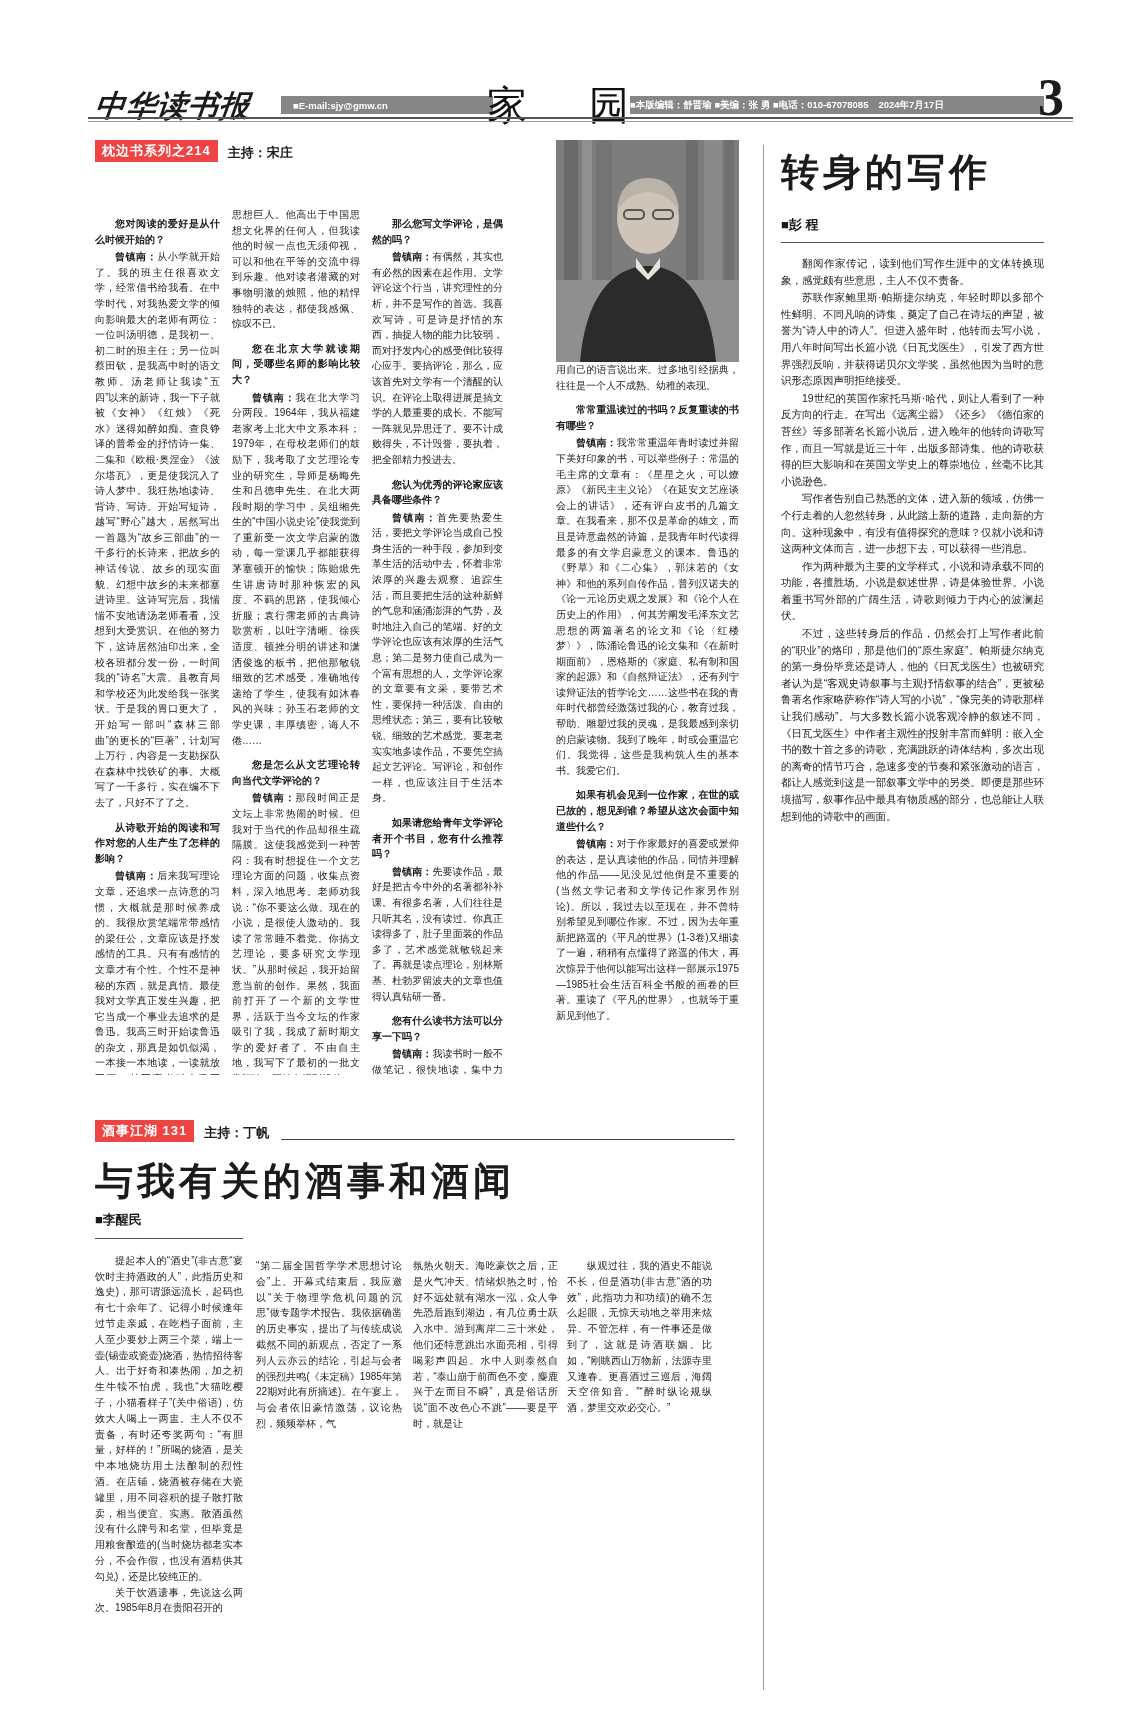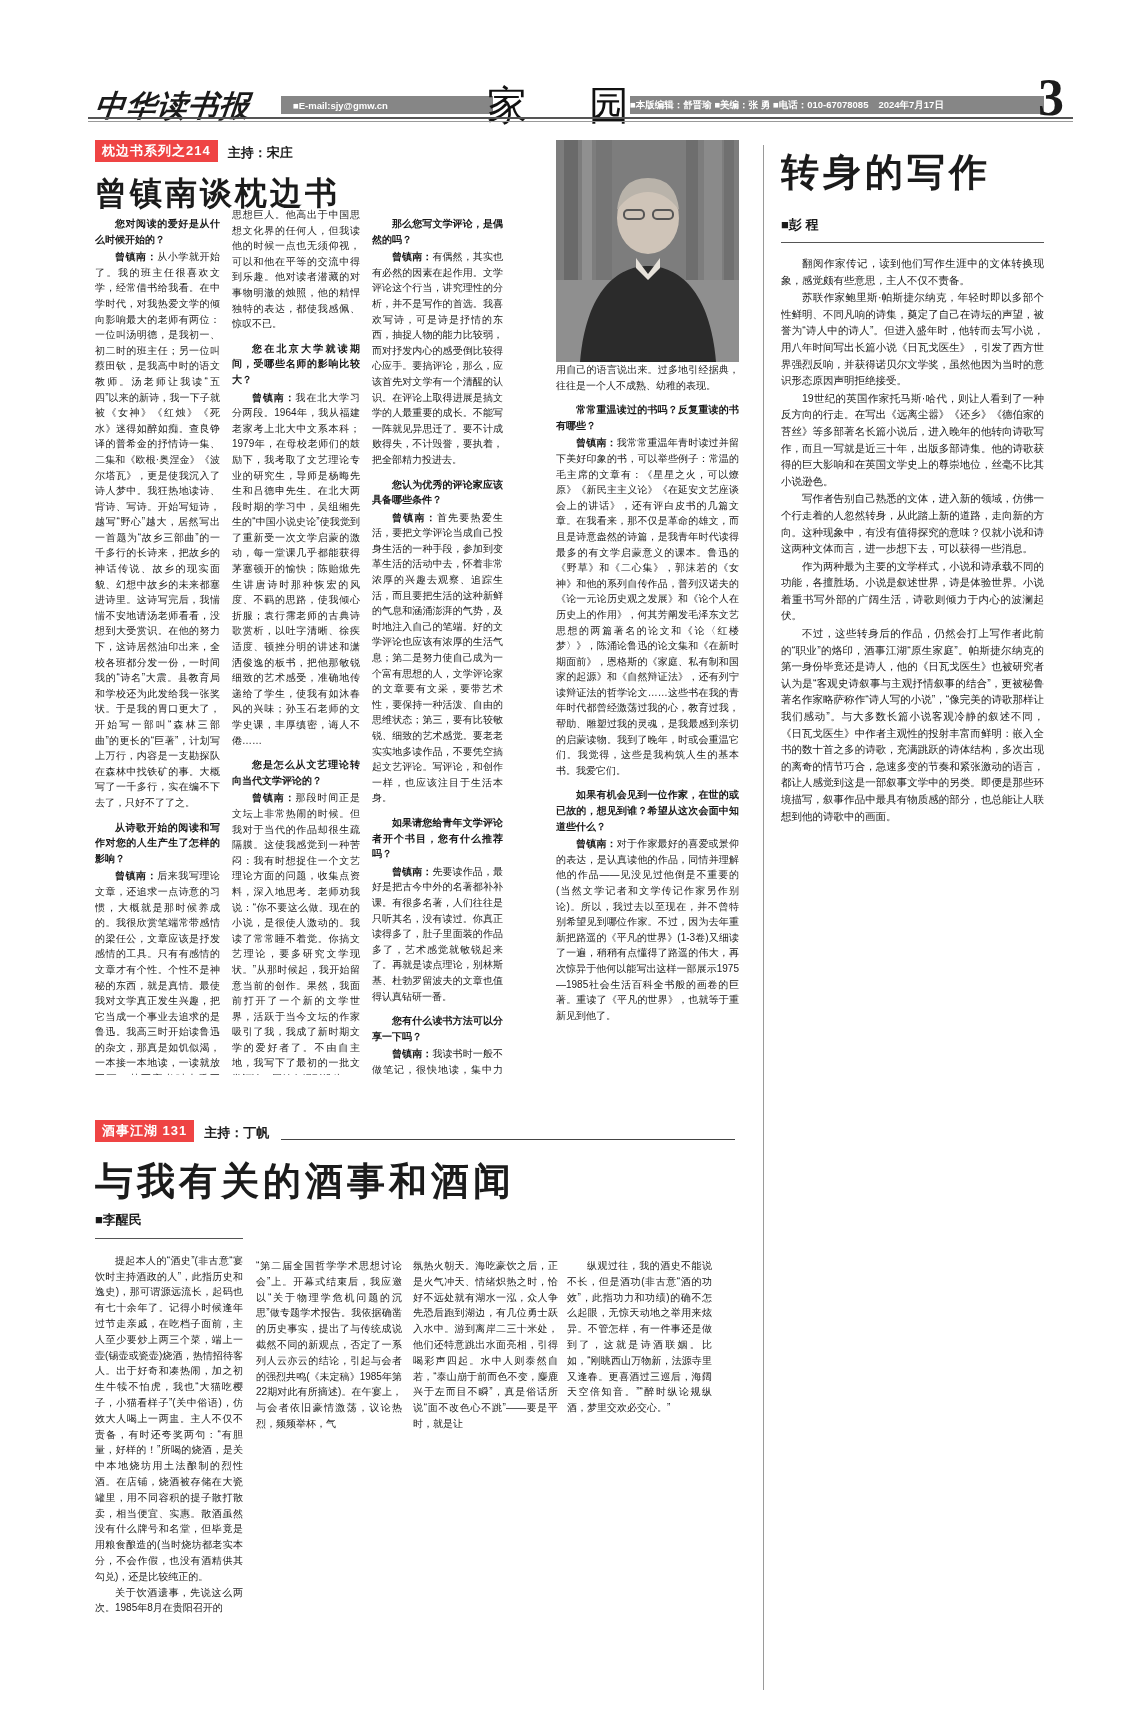--- a/index.html
+++ b/index.html
@@ -82,21 +82,20 @@
   </div>
   <div class="page-num">3</div>
   <div class="hrule1"></div>
   <div class="hrule2"></div>
 
   <div class="iv-head">
     <div class="badge-row">
       <span class="badge">枕边书系列之214</span>
       <span class="host">主持：宋庄</span>
     </div>
-    <div class="iv-title">曾镇南谈枕边书</div>
   </div>
 
   <div class="icol c1">
 
   <p class="para t-q">您对阅读的爱好是从什么时候开始的？</p>
       <p class="para t-a"><b class="lead">曾镇南：</b>从小学就开始了。我的班主任很喜欢文学，经常借书给我看。在中学时代，对我热爱文学的倾向影响最大的老师有两位：一位叫汤明德，是我初一、初二时的班主任；另一位叫蔡田钦，是我高中时的语文教师。汤老师让我读“五四”以来的新诗，我一下子就被《女神》《红烛》《死水》迷得如醉如痴。查良铮译的普希金的抒情诗一集、二集和《欧根·奥涅金》《波尔塔瓦》，更是使我沉入了诗人梦中。我狂热地读诗、背诗、写诗。开始写短诗，越写“野心”越大，居然写出一首题为“故乡三部曲”的一千多行的长诗来，把故乡的神话传说、故乡的现实面貌、幻想中故乡的未来都塞进诗里。这诗写完后，我惴惴不安地请汤老师看看，没想到大受赏识。在他的努力下，这诗居然油印出来，全校各班都分发一份，一时间我的“诗名”大震。县教育局和学校还为此发给我一张奖状。于是我的胃口更大了，开始写一部叫“森林三部曲”的更长的“巨著”，计划写上万行，内容是一支勘探队在森林中找铁矿的事。大概写了一千多行，实在编不下去了，只好不了了之。</p>
       <p class="para t-q">从诗歌开始的阅读和写作对您的人生产生了怎样的影响？</p>
       <p class="para t-a"><b class="lead">曾镇南：</b>后来我写理论文章，还追求一点诗意的习惯，大概就是那时候养成的。我很欣赏笔端常带感情的梁任公，文章应该是抒发感情的工具。只有有感情的文章才有个性。个性不是神秘的东西，就是真情。最使我对文学真正发生兴趣，把它当成一个事业去追求的是鲁迅。我高三时开始读鲁迅的杂文，那真是如饥似渴，一本接一本地读，一读就放不下，甚至高考时也丢不开。我完全被鲁迅那深邃的思想和具有极大魔力的文采迷住了。我第一次认识到文学事业不仅仅是朦胧的、甜美的一种诗意，一种境界，它是关系到国家、民族的命运的一项严肃的事业。鲁迅这样的文学家，是民族的灵魂，对中国的社会生活、历史有着深刻透辟的见解，在这个基础上进行文学创作，而且始终把文学当成促使人民进步、改造人生的一种工具。当时我报考大学中文系，就开始把对文学朦胧的追求确定为自己的人生方向。</p>
     </div>
   <div class="icol c2">
@@ -151,21 +150,21 @@
     <div class="essay-title">转身的写作</div>
     <div class="essay-byline">■彭  程</div>
     <div class="essay-rule"></div>
     <div>
 
     <p class="para t-p">翻阅作家传记，读到他们写作生涯中的文体转换现象，感觉颇有些意思，主人不仅不责备。</p>
         <p class="para t-p">苏联作家鲍里斯·帕斯捷尔纳克，年轻时即以多部个性鲜明、不同凡响的诗集，奠定了自己在诗坛的声望，被誉为“诗人中的诗人”。但进入盛年时，他转而去写小说，用八年时间写出长篇小说《日瓦戈医生》，引发了西方世界强烈反响，并获得诺贝尔文学奖，虽然他因为当时的意识形态原因声明拒绝接受。</p>
         <p class="para t-p">19世纪的英国作家托马斯·哈代，则让人看到了一种反方向的行走。在写出《远离尘嚣》《还乡》《德伯家的苔丝》等多部著名长篇小说后，进入晚年的他转向诗歌写作，而且一写就是近三十年，出版多部诗集。他的诗歌获得的巨大影响和在英国文学史上的尊崇地位，丝毫不比其小说逊色。</p>
         <p class="para t-p">写作者告别自己熟悉的文体，进入新的领域，仿佛一个行走着的人忽然转身，从此踏上新的道路，走向新的方向。这种现象中，有没有值得探究的意味？仅就小说和诗这两种文体而言，进一步想下去，可以获得一些消息。</p>
         <p class="para t-p">作为两种最为主要的文学样式，小说和诗承载不同的功能，各擅胜场。小说是叙述世界，诗是体验世界。小说着重书写外部的广阔生活，诗歌则倾力于内心的波澜起伏。</p>
-        <p class="para t-p">不过，这些转身后的作品，仍然会打上写作者此前的“职业”的烙印，酒事江湖“原生家庭”。帕斯捷尔纳克的第一身份毕竟还是诗人，他的《日瓦戈医生》也被研究者认为是“客观史诗叙事与主观抒情叙事的结合”，更被秘鲁著名作家略萨称作“诗人写的小说”，“像完美的诗歌那样让我们感动”。与大多数长篇小说客观冷静的叙述不同，《日瓦戈医生》中作者主观性的投射丰富而鲜明：嵌入全书的数十首之多的诗歌，充满跳跃的诗体结构，多次出现的离奇的情节巧合，急速多变的节奏和紧张激动的语言，都让人感觉到这是一部叙事文学中的另类。即便是那些环境描写，叙事作品中最具有物质感的部分，也总能让人联想到他的诗歌中的画面。</p>
+        <p class="para t-p">不过，这些转身后的作品，仍然会打上写作者此前的“职业”的烙印，那是他们的“原生家庭”。帕斯捷尔纳克的第一身份毕竟还是诗人，他的《日瓦戈医生》也被研究者认为是“客观史诗叙事与主观抒情叙事的结合”，更被秘鲁著名作家略萨称作“诗人写的小说”，“像完美的诗歌那样让我们感动”。与大多数长篇小说客观冷静的叙述不同，《日瓦戈医生》中作者主观性的投射丰富而鲜明：嵌入全书的数十首之多的诗歌，充满跳跃的诗体结构，多次出现的离奇的情节巧合，急速多变的节奏和紧张激动的语言，都让人感觉到这是一部叙事文学中的另类。即便是那些环境描写，叙事作品中最具有物质感的部分，也总能让人联想到他的诗歌中的画面。</p>
       </div>
   </div>
 
   <div class="wine-head">
     <div class="badge-row">
       <span class="badge">酒事江湖  131</span>
       <span class="host">主持：丁帆</span>
       <span class="badge-fill"></span>
     </div>
     <div class="wine-title">与我有关的酒事和酒闻</div>

